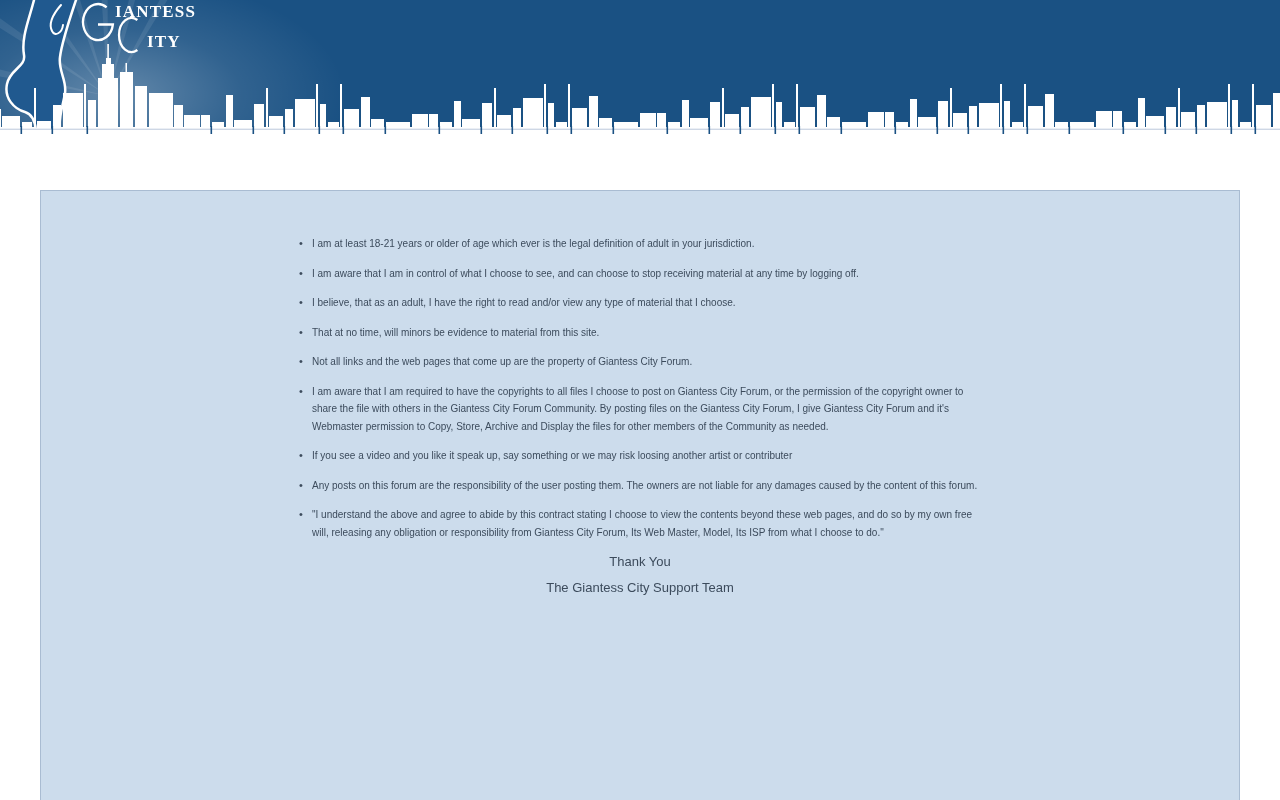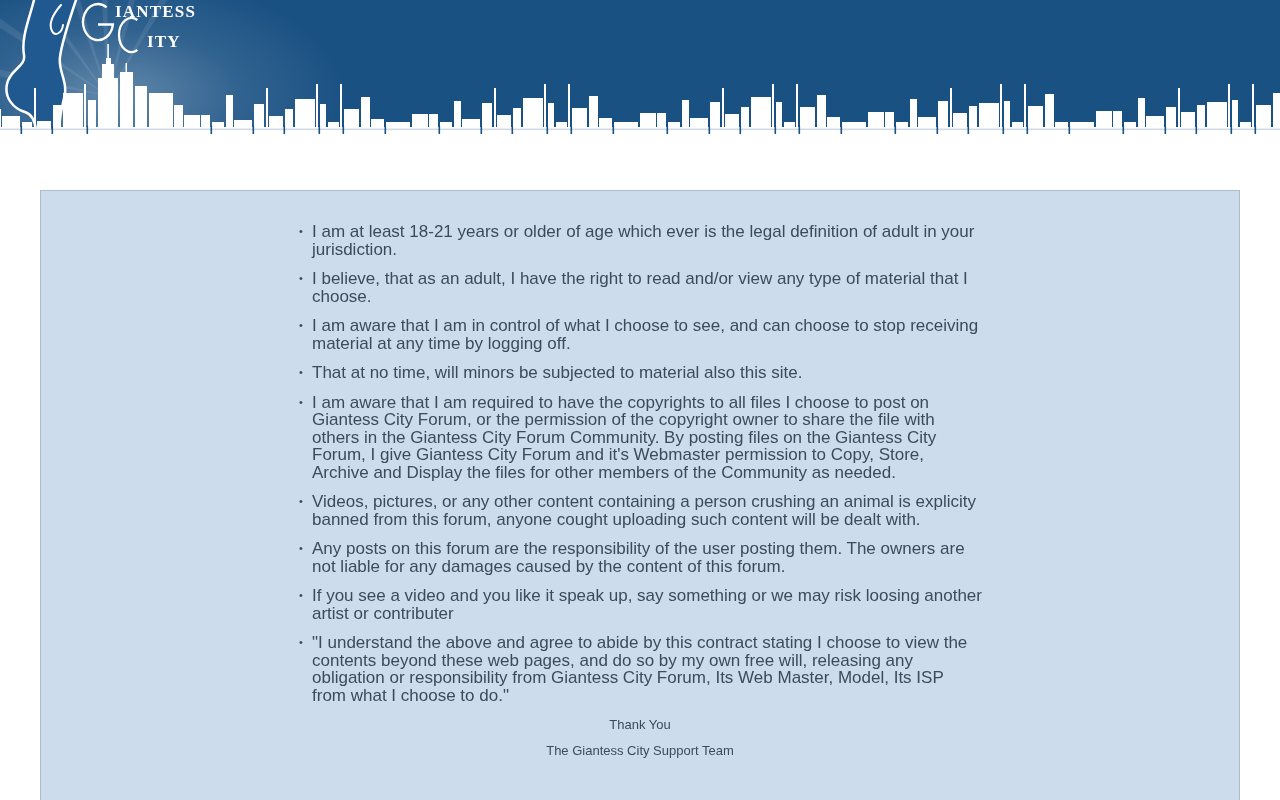--- a/index.html
+++ b/index.html
@@ -13,22 +13,22 @@
     background:var(--page-bg);
     font-family:"Liberation Sans", sans-serif;
   }
   .site-header{position:relative;width:1280px;height:116px;}
   .header-art{display:block;position:absolute;left:0;top:0;}
   .agreement-panel{
     position:absolute;left:40px;top:190px;width:1200px;height:690px;
     background:var(--panel-bg);border:1px solid var(--panel-border);
   }
   .agreement-list{
-    width:684px;margin:0 auto;padding:32px 0 0 0;list-style:none;
-    color:var(--text-color);font-size:17px;line-height:17.5px;
+    width:684px;margin:12px auto;padding:32px 0 0 0;list-style:none;
+    color:var(--text-color);font-size:10px;line-height:17.5px;
   }
   .agreement-list li{position:relative;padding-left:14px;margin:0 0 12px 0;}
   .agreement-list li::before{
     content:"\2022";position:absolute;left:1px;top:0;
     font-size:11px;color:var(--text-color);
   }
   .closing{
     text-align:center;color:var(--text-color);
     font-size:13px;line-height:17.5px;
   }
@@ -222,27 +222,27 @@
       <path d="M137.4 20 A12.5 17 0 1 0 137.4 50" fill="none" stroke="#ffffff" stroke-width="2.3"></path>
       <text x="147" y="47" font-family="Liberation Serif, serif" font-size="17" font-weight="600" letter-spacing="1.2" fill="#ffffff">ITY</text>
     </g>
   </svg>
 </header>
 
 <main>
   <section class="agreement-panel">
     <ul class="agreement-list">
         <li>I am at least 18-21 years or older of age which ever is the legal definition of adult in your jurisdiction.</li>
+        <li>I am aware that I am in control of what I choose to see, and can choose to stop receiving material at any time by logging off.</li>
         <li>I believe, that as an adult, I have the right to read and/or view any type of material that I choose.</li>
-        <li>I am aware that I am in control of what I choose to see, and can choose to stop receiving material at any time by logging off.</li>
-        <li>That at no time, will minors be subjected to material also this site.</li>
+        <li>That at no time, will minors be evidence to material from this site.</li>
+        <li>Not all links and the web pages that come up are the property of Giantess City Forum.</li>
         <li>I am aware that I am required to have the copyrights to all files I choose to post on Giantess City Forum, or the permission of the copyright owner to share the file with others in the Giantess City Forum Community. By posting files on the Giantess City Forum, I give Giantess City Forum and it's Webmaster permission to Copy, Store, Archive and Display the files for other members of the Community as needed.</li>
-        <li>Videos, pictures, or any other content containing a person crushing an animal is explicity banned from this forum, anyone cought uploading such content will be dealt with.</li>
+        <li>If you see a video and you like it speak up, say something or we may risk loosing another artist or contributer</li>
         <li>Any posts on this forum are the responsibility of the user posting them. The owners are not liable for any damages caused by the content of this forum.</li>
-        <li>If you see a video and you like it speak up, say something or we may risk loosing another artist or contributer</li>
         <li>"I understand the above and agree to abide by this contract stating I choose to view the contents beyond these web pages, and do so by my own free will, releasing any obligation or responsibility from Giantess City Forum, Its Web Master, Model, Its ISP from what I choose to do."</li>
       </ul>
     <div class="closing">
       <p>Thank You</p>
       <p>The Giantess City Support Team</p>
     </div>
   </section>
 </main>
 
 </body></html>

